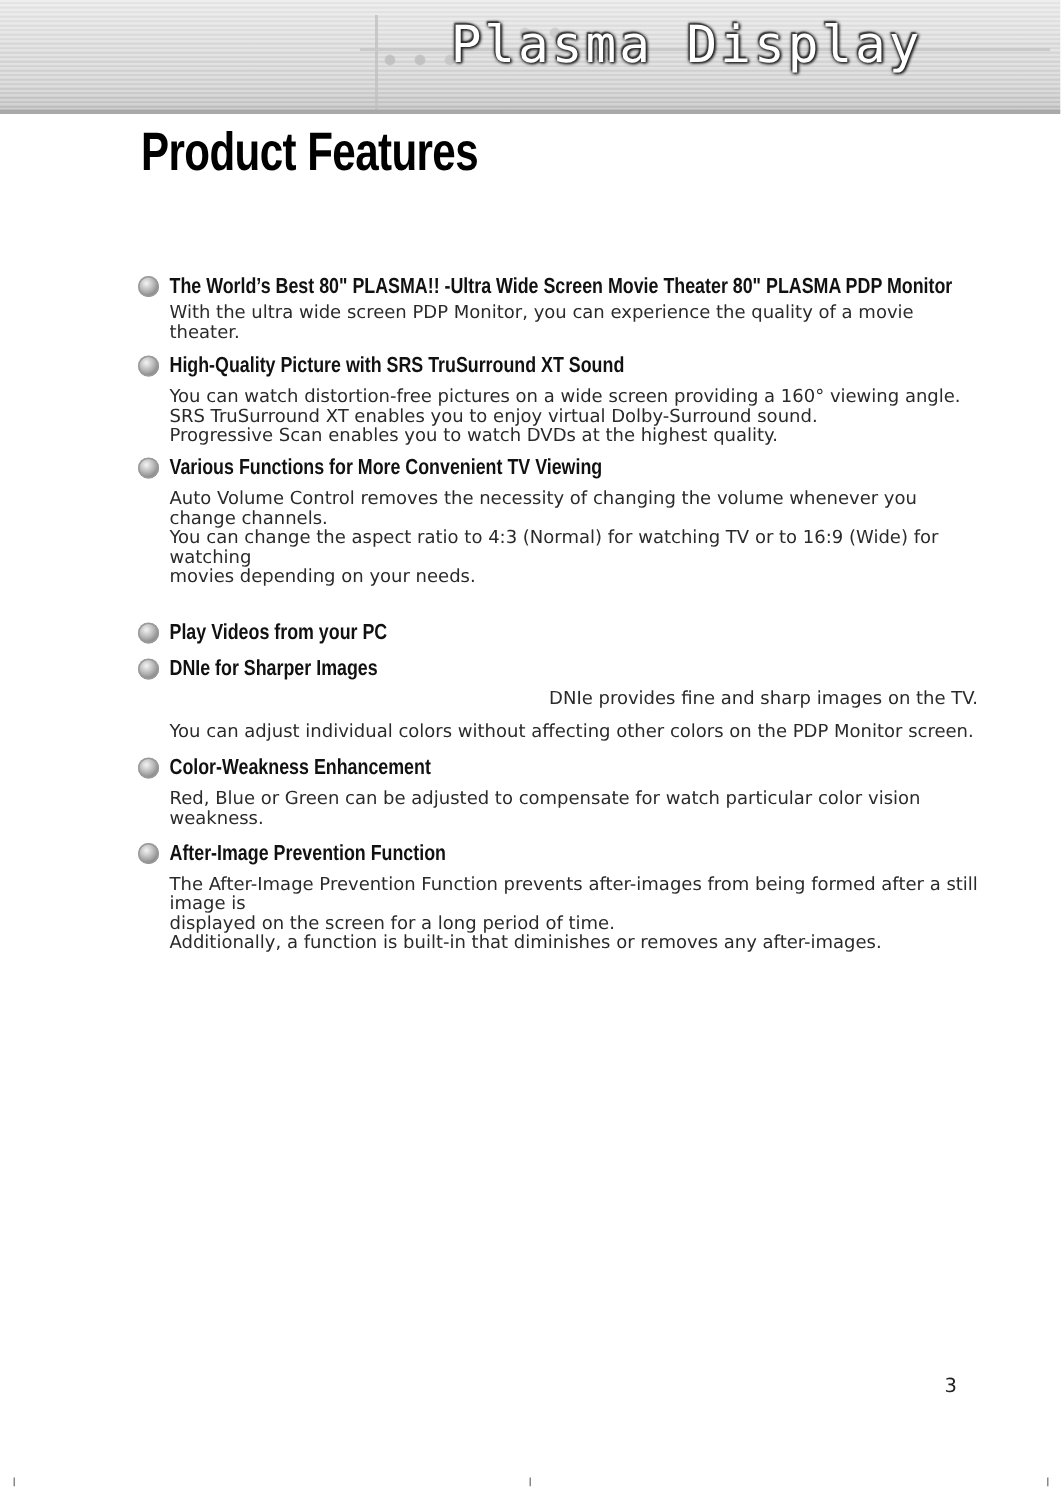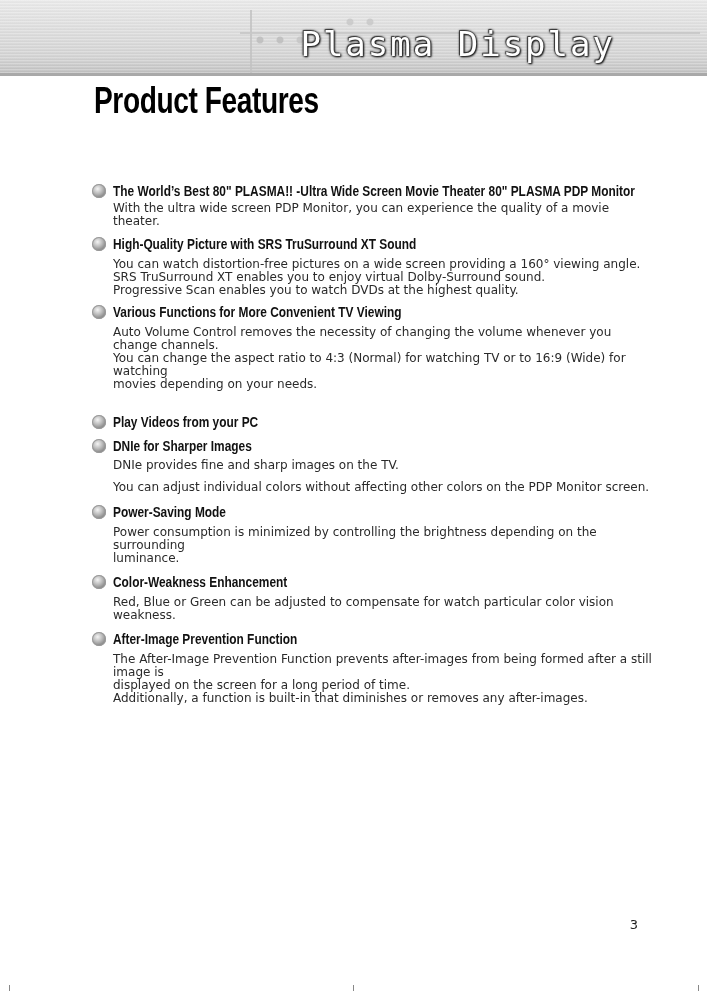--- a/index.html
+++ b/index.html
@@ -25,21 +25,21 @@
         radial-gradient(circle at 110px 12px, #c8c8c8 3px, transparent 4px),
         radial-gradient(circle at 130px 12px, #c8c8c8 3px, transparent 4px),
         linear-gradient(90deg, transparent 10px, #c2c2c2 10px, #c2c2c2 12px, transparent 12px),
         linear-gradient(0deg, transparent 40px, #c6c6c6 40px, #c6c6c6 42px, transparent 42px);
       opacity: 0.8;
     }
     .banner .bottom-line {
       position: absolute; left: 0; bottom: 0; width: 100%; height: 3px; background: #a9a9a9;
     }
     .banner-title {
-      position: absolute; right: 92px; top: 24px;
+      position: absolute; right: 92px; top: 10px;
       font-family: "DejaVu Sans Mono", monospace; font-size: 34px; letter-spacing: 2px;
       color: #ffffff;
       text-shadow: 0 0 2px #222, 0 0 3px #333, 1px 1px 2px #000, -1px -1px 1px #444;
     }
     .page-title {
       position: absolute; left: 94px; top: 80px; margin: 0;
       font-family: "Liberation Sans", sans-serif; font-weight: 700; font-size: 36px;
       transform: scaleX(0.78); transform-origin: left top; letter-spacing: -0.5px; color: #000;
     }
     .features { position: absolute; left: 92px; top: 182px; width: 560px; }
@@ -104,32 +104,24 @@
     <div class="feature-head">
         <span class="bullet"></span>
         <span class="feature-title">Play Videos from your PC</span>
       </div>
   </div>
   <div class="feature" style="margin-bottom:9px;">
     <div class="feature-head">
         <span class="bullet"></span>
         <span class="feature-title">DNIe for Sharper Images</span>
       </div>
-    <div class="feature-body" style="margin-top:4px;">DNIe provides fine and sharp images on the TV.</div>
+    <div class="feature-body" style="margin-top:4px;text-align:right;">DNIe provides fine and sharp images on the TV.</div>
   </div>
   <div class="feature" style="margin-bottom:9px;">
     <div class="feature-body" style="margin-top:0px;">You can adjust individual colors without affecting other colors on the PDP Monitor screen.</div>
-  </div>
-  <div class="feature" style="margin-bottom:8px;">
-    <div class="feature-head">
-        <span class="bullet"></span>
-        <span class="feature-title">Power-Saving Mode</span>
-      </div>
-    <div class="feature-body" style="margin-top:5px;">Power consumption is minimized by controlling the brightness depending on the surrounding
-luminance.</div>
   </div>
   <div class="feature" style="margin-bottom:8px;">
     <div class="feature-head">
         <span class="bullet"></span>
         <span class="feature-title">Color-Weakness Enhancement</span>
       </div>
     <div class="feature-body" style="margin-top:5px;">Red, Blue or Green can be adjusted to compensate for watch particular color vision weakness.</div>
   </div>
   <div class="feature">
     <div class="feature-head">

